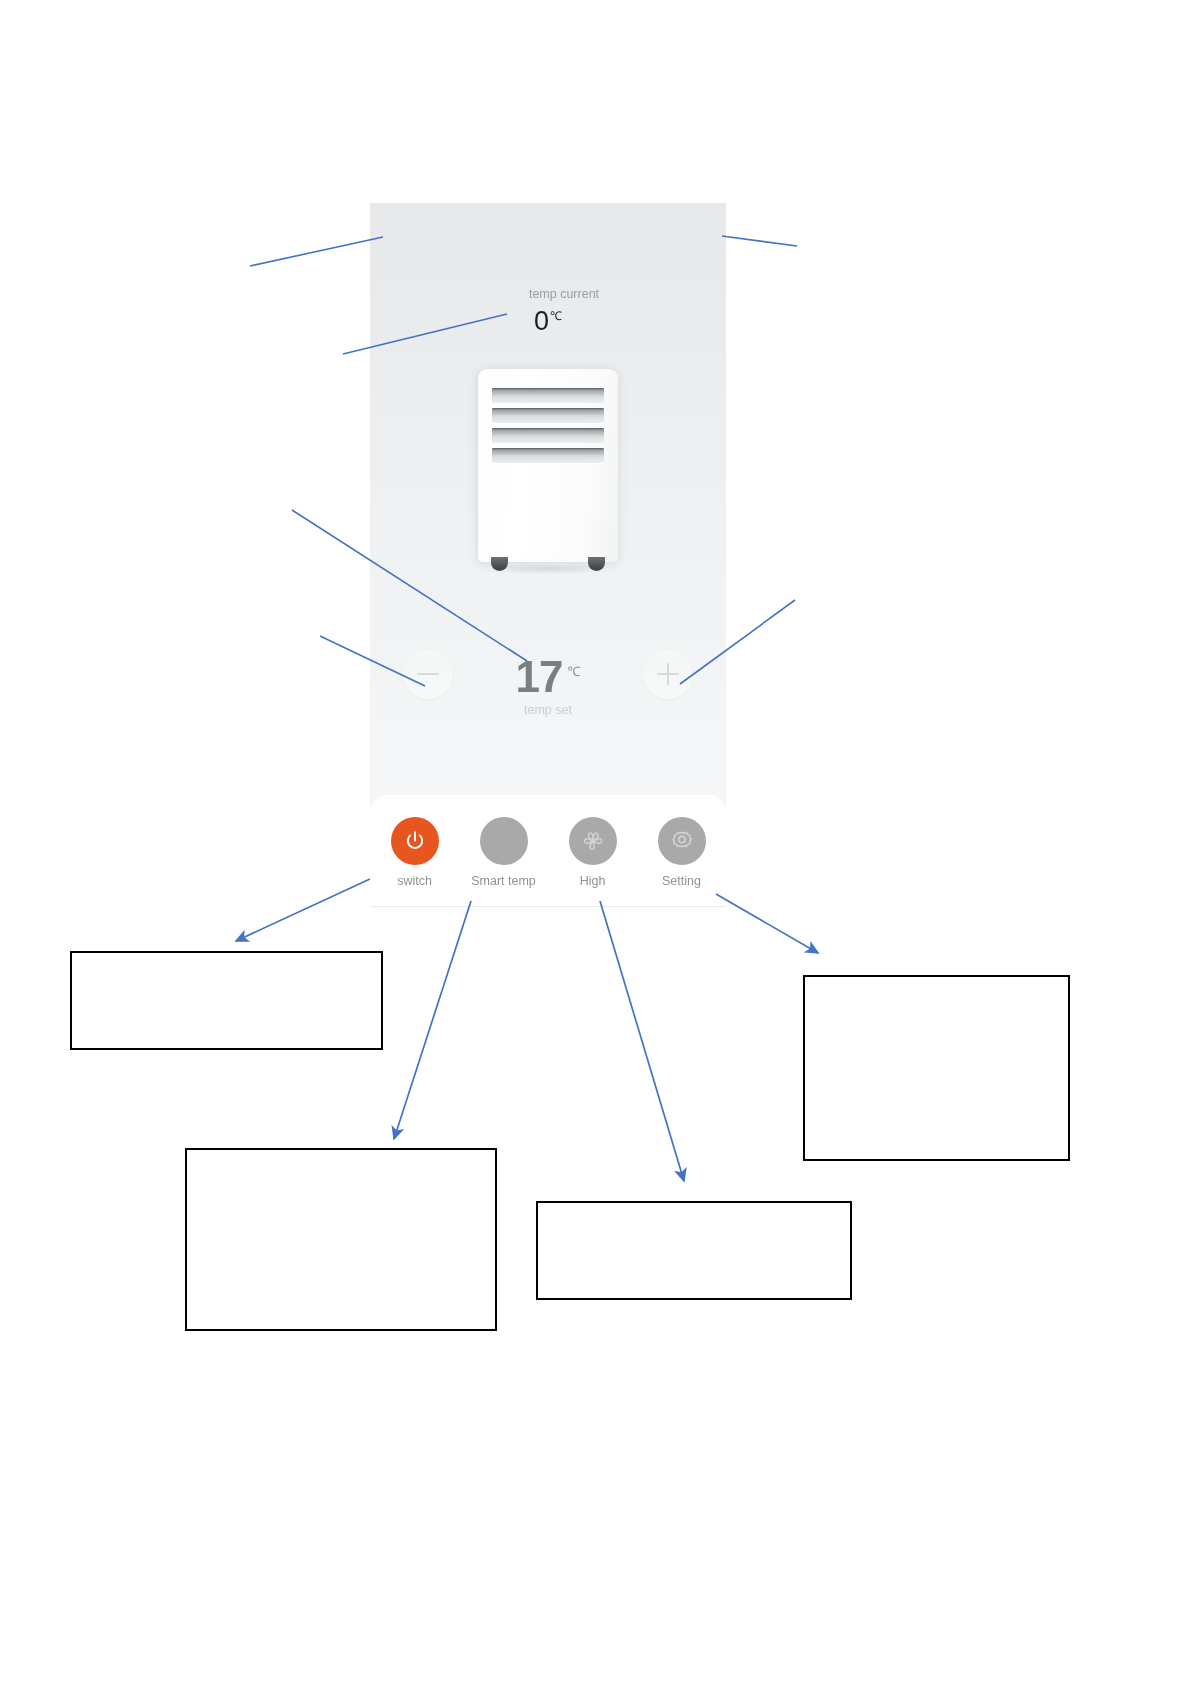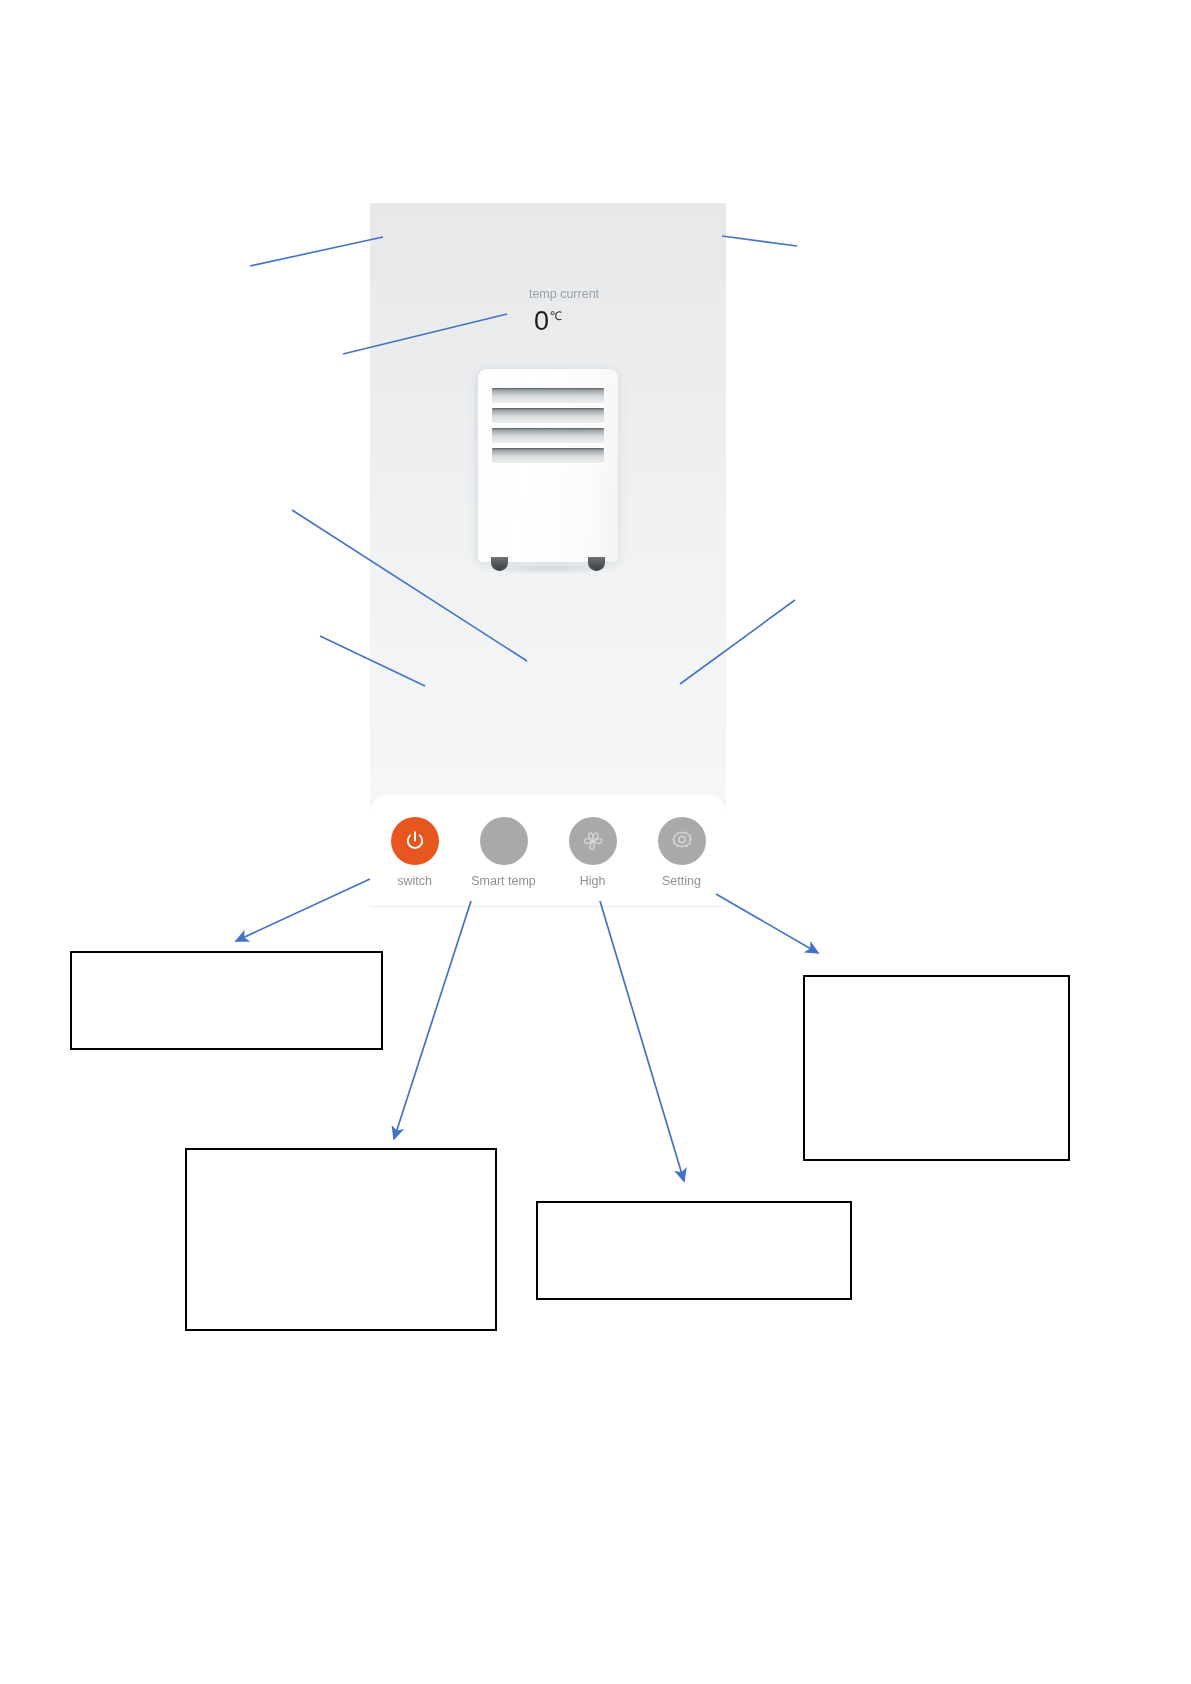--- a/index.html
+++ b/index.html
@@ -278,20 +278,32 @@
           <div class="vent"></div>
           <div class="vent"></div>
           <div class="vent"></div>
           <div class="vent"></div>
         </div>
       </div>
       <div class="ac-wheel left"></div>
       <div class="ac-wheel right"></div>
     </div>
 
+    <div class="temp-set-row">
+      <button class="step-btn minus">
+        <span class="glyph"></span>
+      </button>
+      <div class="temp-set-value">
+        <span>17</span><span class="unit">℃</span>
+      </div>
+      <button class="step-btn plus">
+        <span class="glyph"></span>
+      </button>
+      <div class="temp-set-label">temp set</div>
+    </div>
 
   </div>
 
   <div class="bottom-bar">
     <div class="ctrl-list">
 
       <div class="ctrl-item">
         <div class="ctrl-circle accent">
           <svg width="24" height="24" viewBox="0 0 24 24" aria-hidden="true">
             <path d="M7.2 6.4a7.2 7.2 0 1 0 9.6 0" fill="none" stroke="#ffffff" stroke-width="1.9" stroke-linecap="round"></path>

